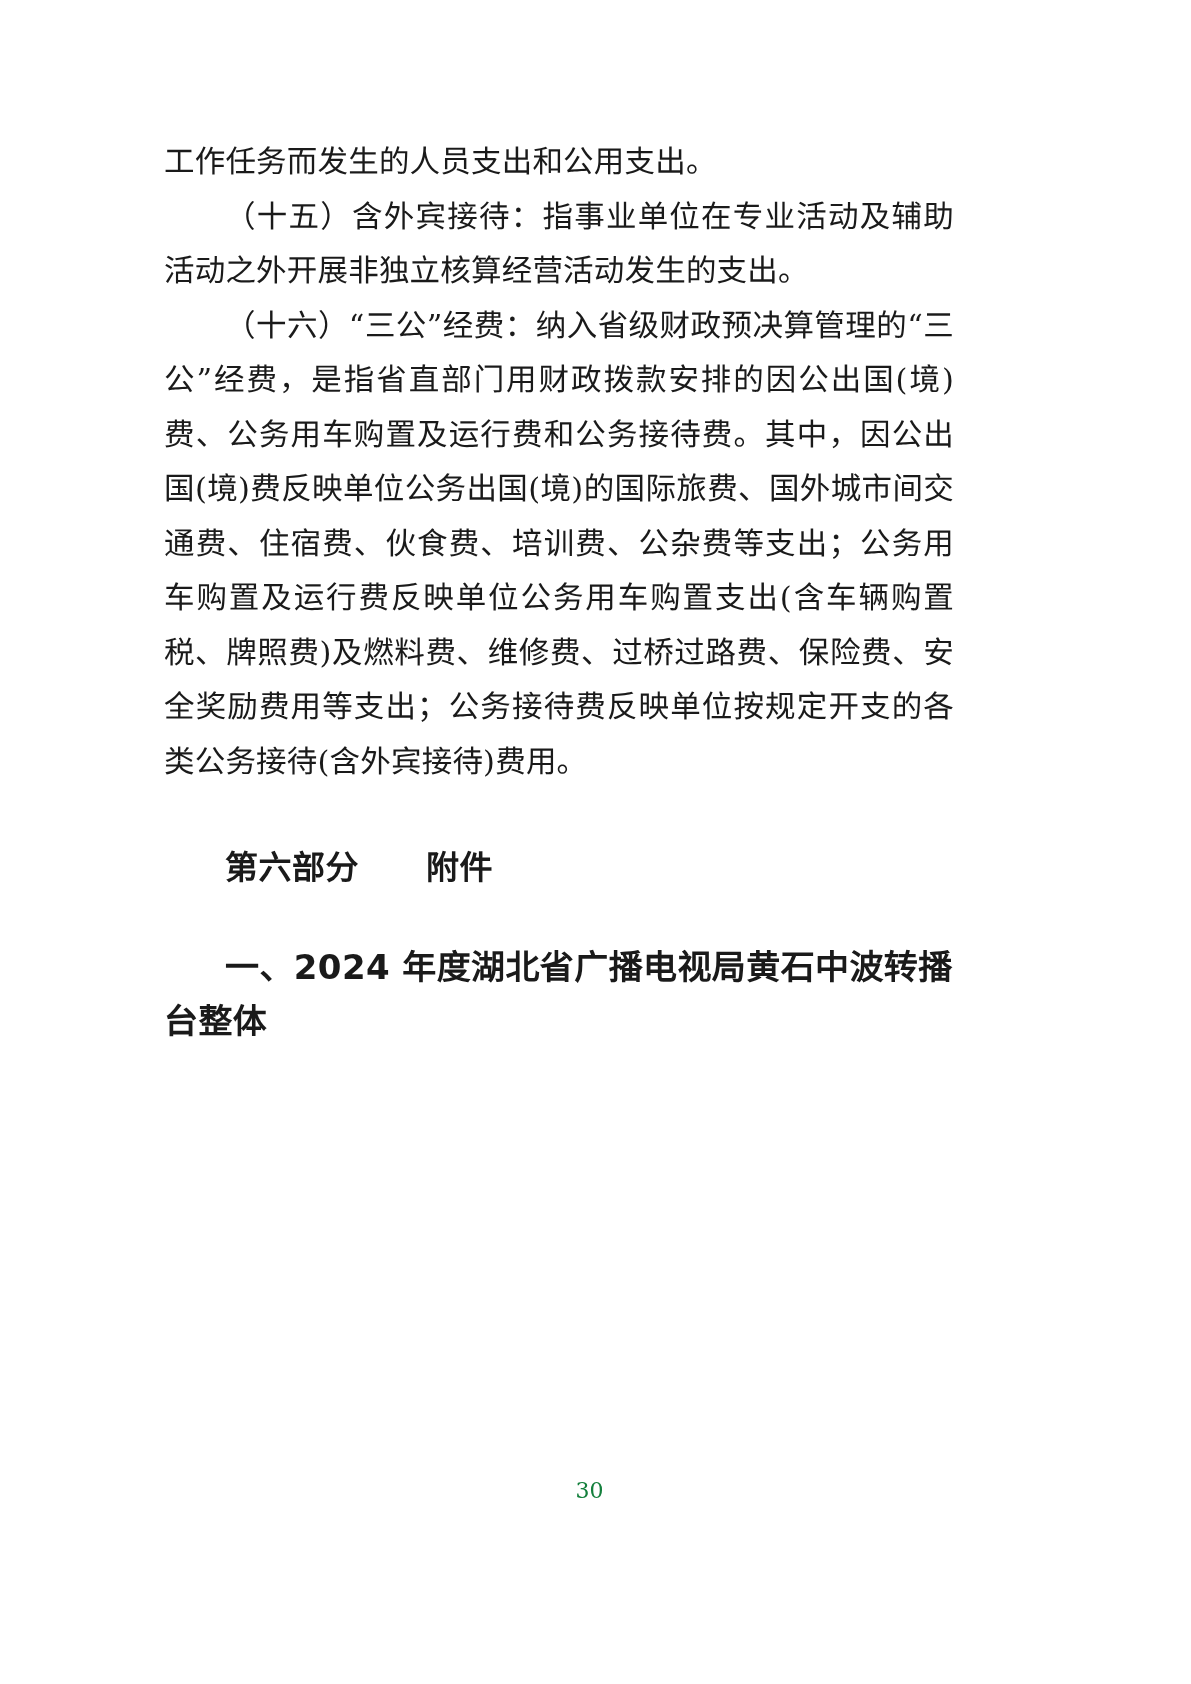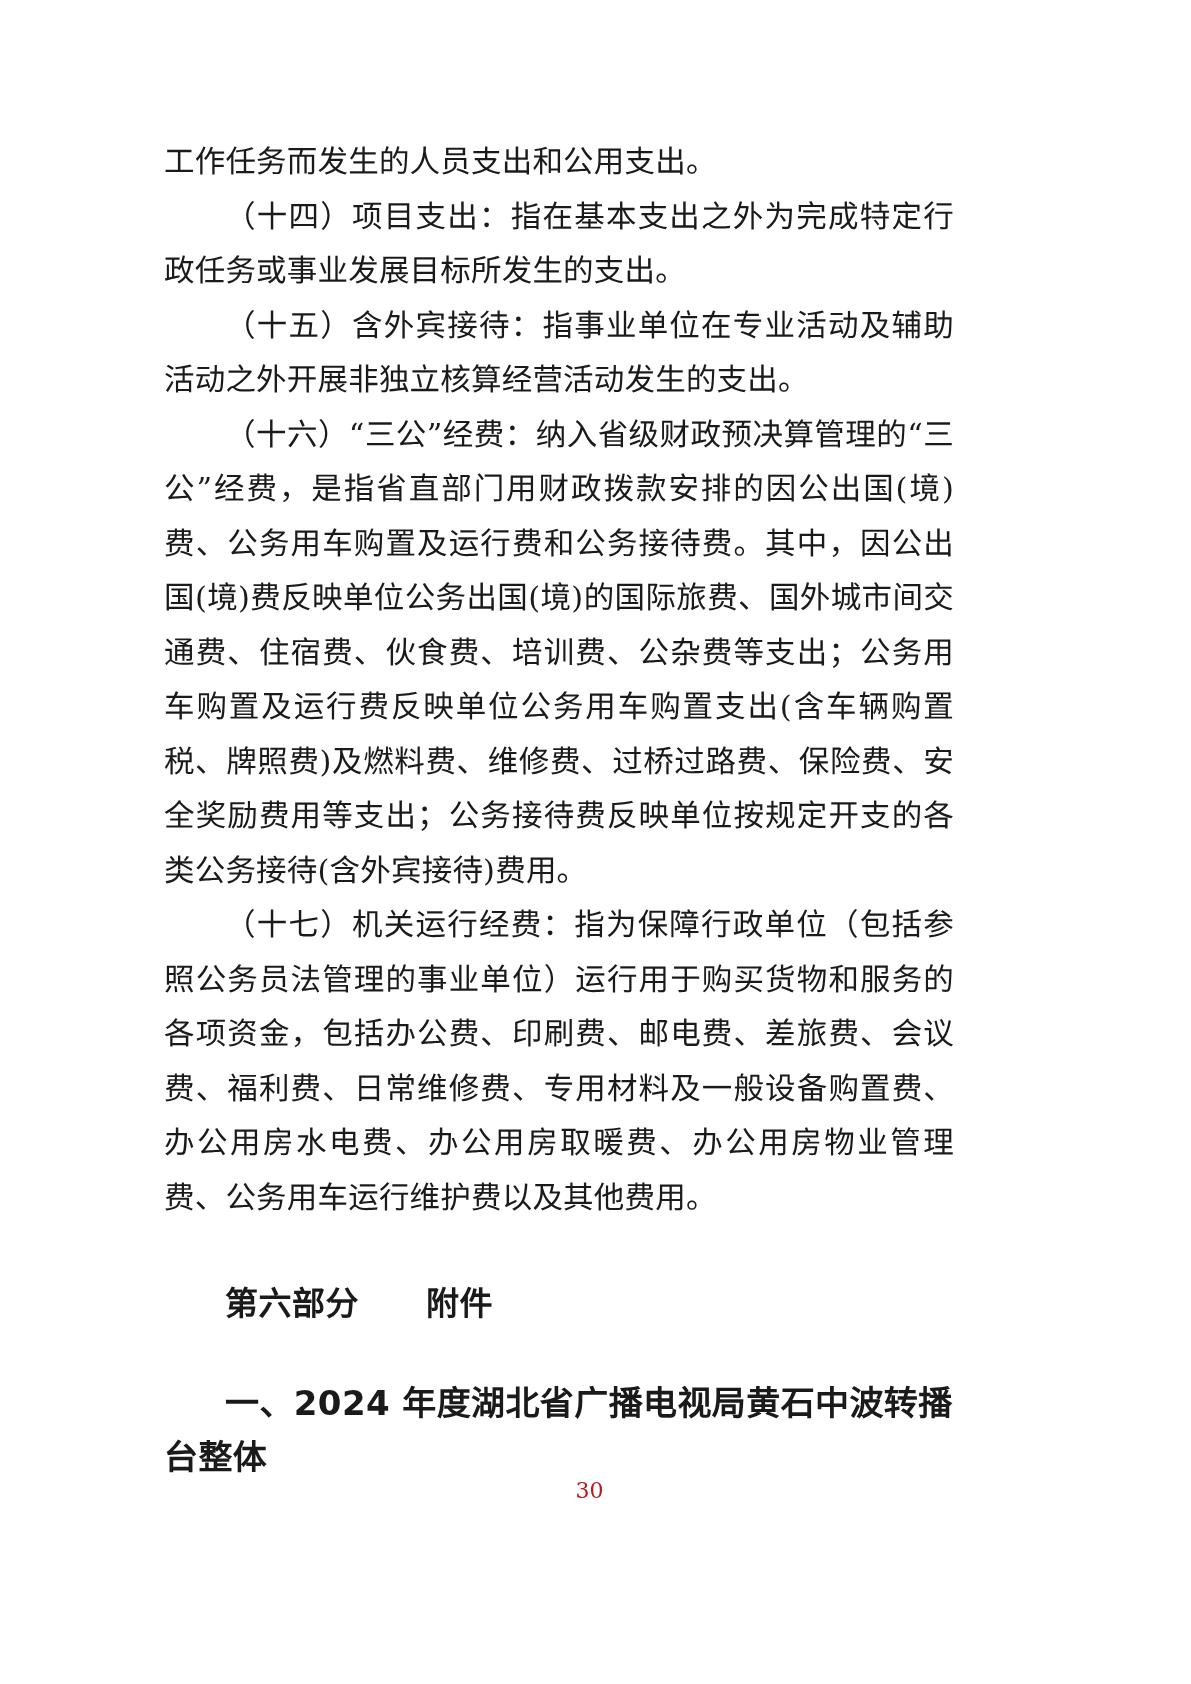--- a/index.html
+++ b/index.html
@@ -62,38 +62,36 @@
     margin-top: 44px;
   }
   .page-number {
     position: absolute;
     left: 0;
     right: 12px;
     top: 1478px;
     text-align: center;
     font-family: "DejaVu Serif", "Liberation Serif", serif;
     font-size: 22px;
-    color: #b91c1c;
+    color: #15803d;
   }
 </style>
 </head>
 <body>
 
 <div class="page">
   <div class="content">
 
     <p class="para">工作任务而发生的人员支出和公用支出。</p>
 
-    <p class="para indent">（十四）项目支出：指在基本支出之外为完成特定行政任务或事业发展目标所发生的支出。</p>
 
     <p class="para indent">（十五）含外宾接待：指事业单位在专业活动及辅助活动之外开展非独立核算经营活动发生的支出。</p>
 
     <p class="para indent">（十六）“三公”经费：纳入省级财政预决算管理的“三公”经费，是指省直部门用财政拨款安排的因公出国(境)费、公务用车购置及运行费和公务接待费。其中，因公出国(境)费反映单位公务出国(境)的国际旅费、国外城市间交通费、住宿费、伙食费、培训费、公杂费等支出；公务用车购置及运行费反映单位公务用车购置支出(含车辆购置税、牌照费)及燃料费、维修费、过桥过路费、保险费、安全奖励费用等支出；公务接待费反映单位按规定开支的各类公务接待(含外宾接待)费用。</p>
 
-    <p class="para indent">（十七）机关运行经费：指为保障行政单位（包括参照公务员法管理的事业单位）运行用于购买货物和服务的各项资金，包括办公费、印刷费、邮电费、差旅费、会议费、福利费、日常维修费、专用材料及一般设备购置费、办公用房水电费、办公用房取暖费、办公用房物业管理费、公务用车运行维护费以及其他费用。</p>
 
     <h2 class="section-head gap-before-section">第六部分　　附件</h2>
 
     <p class="attach-item gap-before-attach">一、2024 年度湖北省广播电视局黄石中波转播台整体</p>
 
   </div>
 
   <div class="page-number">30</div>
 </div>
 

